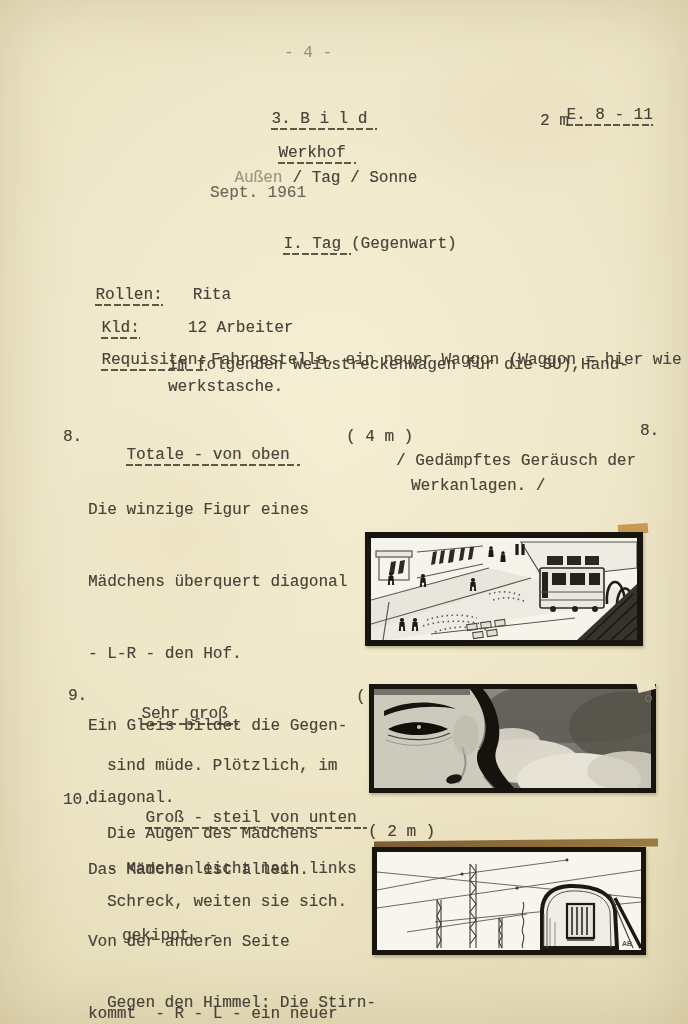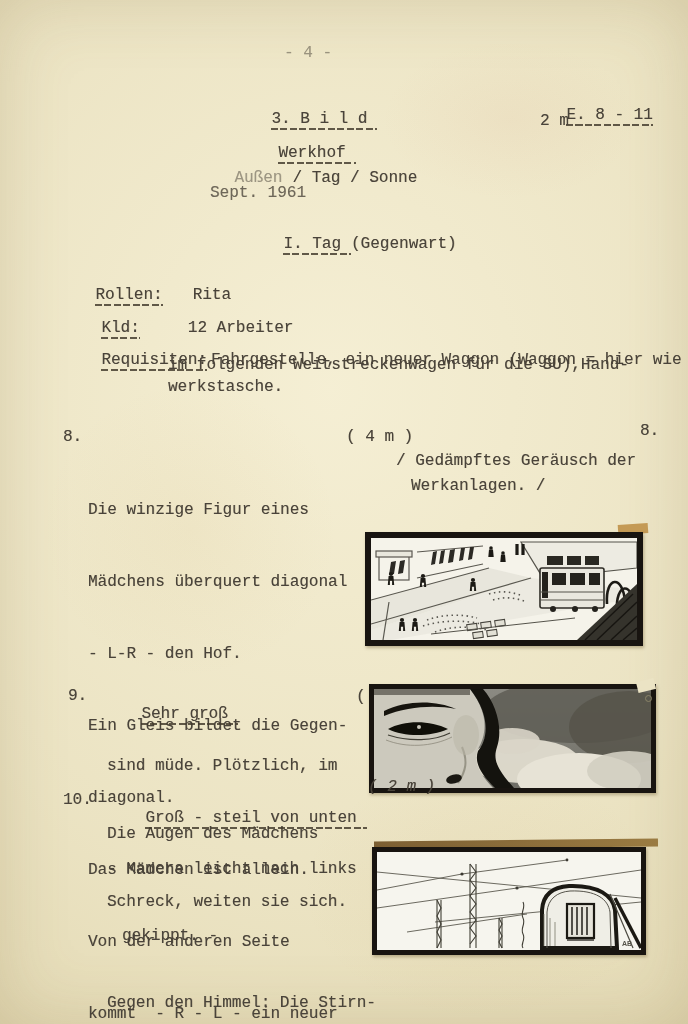--- a/index.html
+++ b/index.html
@@ -63,20 +63,23 @@
   <div class="t" style="left:63px;top:301px;">
     <span class="u">Kld:</span><span style="margin-left:48px;">12 Arbeiter</span>
   </div>
   <div class="t" style="left:63px;top:333px;">
     <span class="u">Requisiten:</span><span style="margin-left:4px;">Fahrgestelle, ein neuer Waggon (Waggon = hier wie</span>
   </div>
   <div class="t" style="left:168px;top:356px;">im folgenden Weitstreckenwagen für die SU),Hand-</div>
   <div class="t" style="left:168px;top:378px;">werkstasche.</div>
 
   <div class="t" style="left:63px;top:428px;">8.</div>
+  <div class="t" style="left:88px;top:428px;">
+    <span class="u uext">Totale - von oben</span>
+  </div>
   <div class="t" style="left:346px;top:428px;">( 4 m )</div>
   <div class="t" style="left:640px;top:422px;">8.</div>
 
   <div class="blk" style="left:88px;top:450px;line-height:24px;">
     <div>Die winzige Figur eines</div>
     <div>Mädchens überquert diagonal</div>
     <div>- L-R - den Hof.</div>
     <div>Ein Gleis bildet die Gegen-</div>
     <div>diagonal.</div>
     <div>Das Mädchen ist allein.</div>
@@ -245,21 +248,21 @@
       <ellipse cx="92" cy="46" rx="13" ry="20" fill="#b9b6a8" opacity=".55"></ellipse>
     </svg>
     <div style="position:absolute;right:-4px;top:-9px;width:18px;height:11px;background:#ebe3c4;transform:rotate(-14deg);"></div>
   </div>
   <div style="position:absolute;left:645px;top:695px;width:5px;height:5px;border:1px solid #8a8468;border-radius:50%;"></div>
 
   <div class="t" style="left:63px;top:791px;">10.</div>
   <div class="t" style="left:107px;top:791px;">
     <span class="u uext">Groß - steil von unten</span>
   </div>
-  <div class="t" style="left:368px;top:778px;font-style:italic;">( 2 m )</div>
+  <div class="t" style="left:368px;top:823px;">( 2 m )</div>
   <div class="blk" style="left:107px;top:813px;line-height:22.4px;">
     <div>- Kamera leicht nach links</div>
     <div class="ind">gekippt. -</div>
     <div>Gegen den Himmel: Die Stirn-</div>
     
     
     
   </div>
 
   <div style="position:absolute;left:374px;top:840px;width:284px;height:8px;background:linear-gradient(90deg,#7c5f33,#9a7b42);transform:rotate(-0.6deg);"></div>

